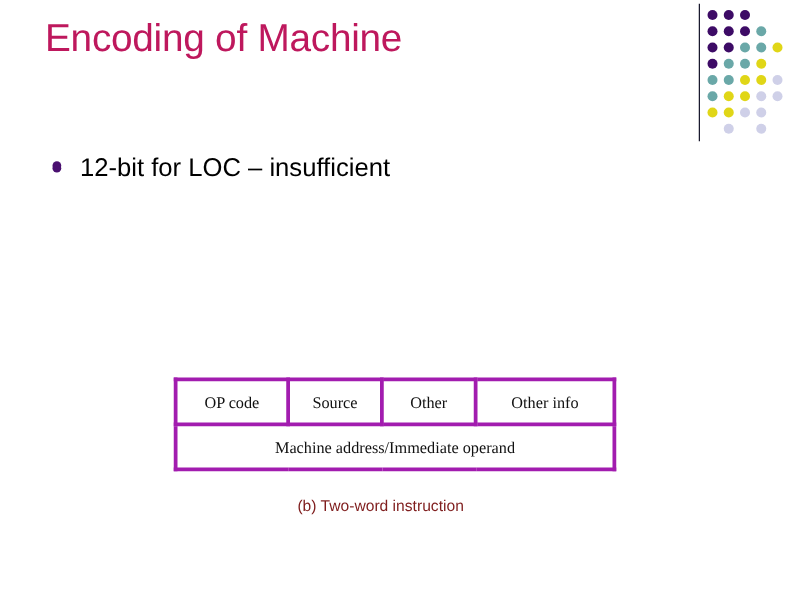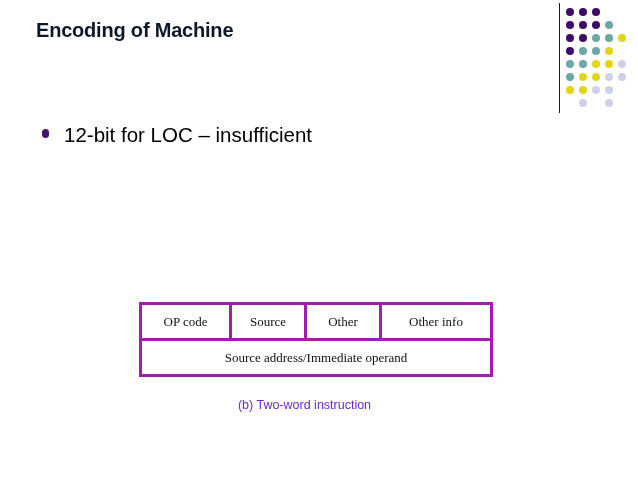--- a/index.html
+++ b/index.html
@@ -15,24 +15,24 @@
     font-family: "Liberation Sans", sans-serif;
     -webkit-font-smoothing: antialiased;
   }
 
   
   .slide-title {
     position: absolute;
     left: 36px;
     top: 12px;
     width: 500px;
-    color: #0f172a;
+    color: #be185d;
     font-family: "Liberation Sans", sans-serif;
-    font-weight: bold;
-    font-size: 20px;
+    font-weight: normal;
+    font-size: 31px;
     line-height: 37px;
     letter-spacing: -0.2px;
   }
 
   
   .logo-area {
     position: absolute;
     left: 552px;
     top: 0px;
     width: 86px;
@@ -106,21 +106,21 @@
   .instr-table tr.row-operand td { height: 31px; }
 
   .table-caption {
     position: absolute;
     left: 139px;
     top: 398px;
     width: 331px;
     text-align: center;
     font-family: "Liberation Sans", sans-serif;
     font-size: 12.5px;
-    color: #6d28d9;
+    color: #7f1d1d;
   }
 </style>
 </head>
 <body>
 
 <div class="slide-title">
   <div>Encoding of Machine</div>
 </div>
 
 <div class="logo-area">
@@ -168,18 +168,18 @@
 
 <table class="instr-table">
   <tbody>
     <tr class="row-fields">
       <td style="width:85px;">OP code</td>
       <td style="width:70px;">Source</td>
       <td style="width:70px;">Other</td>
       <td style="width:106px;">Other info</td>
     </tr>
     <tr class="row-operand">
-      <td colspan="4">Source address/Immediate operand</td>
+      <td colspan="4">Machine address/Immediate operand</td>
     </tr>
   </tbody>
 </table>
 
 <div class="table-caption">(b) Two-word instruction</div>
 
 </body></html>

